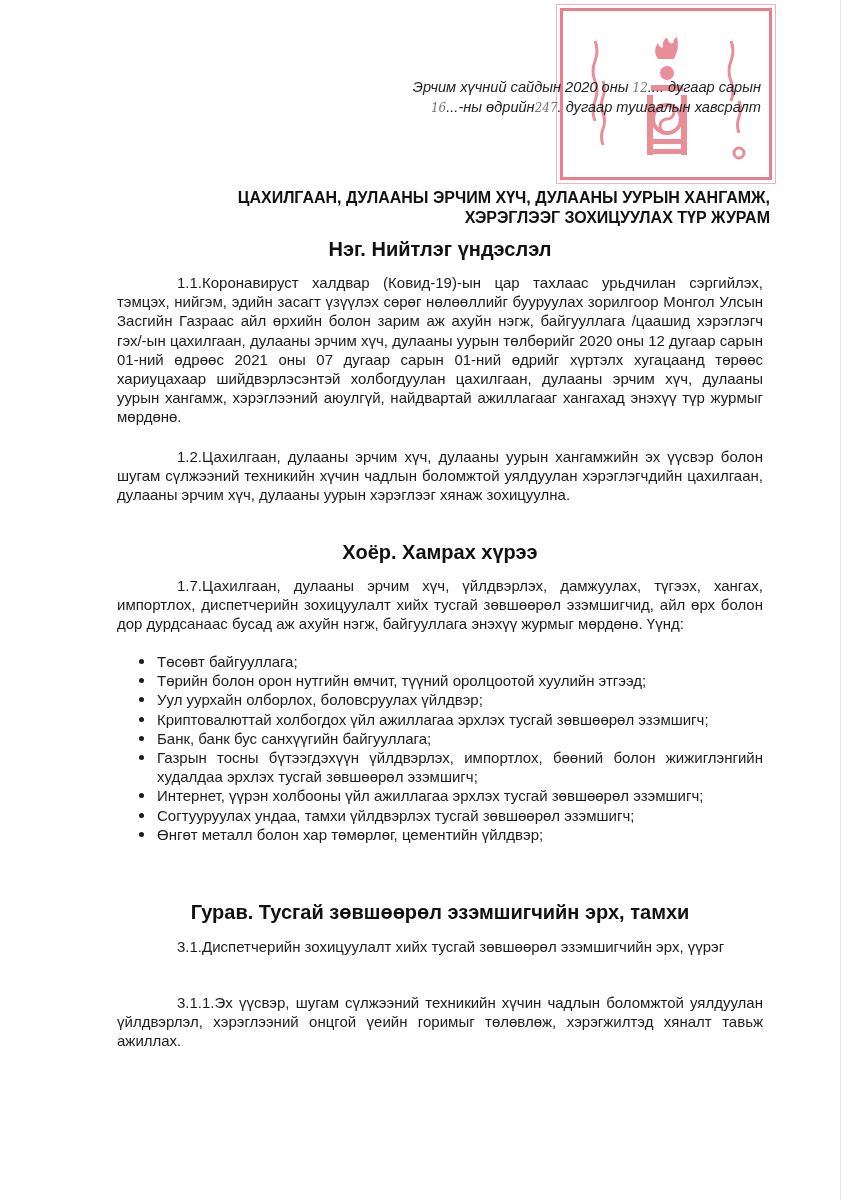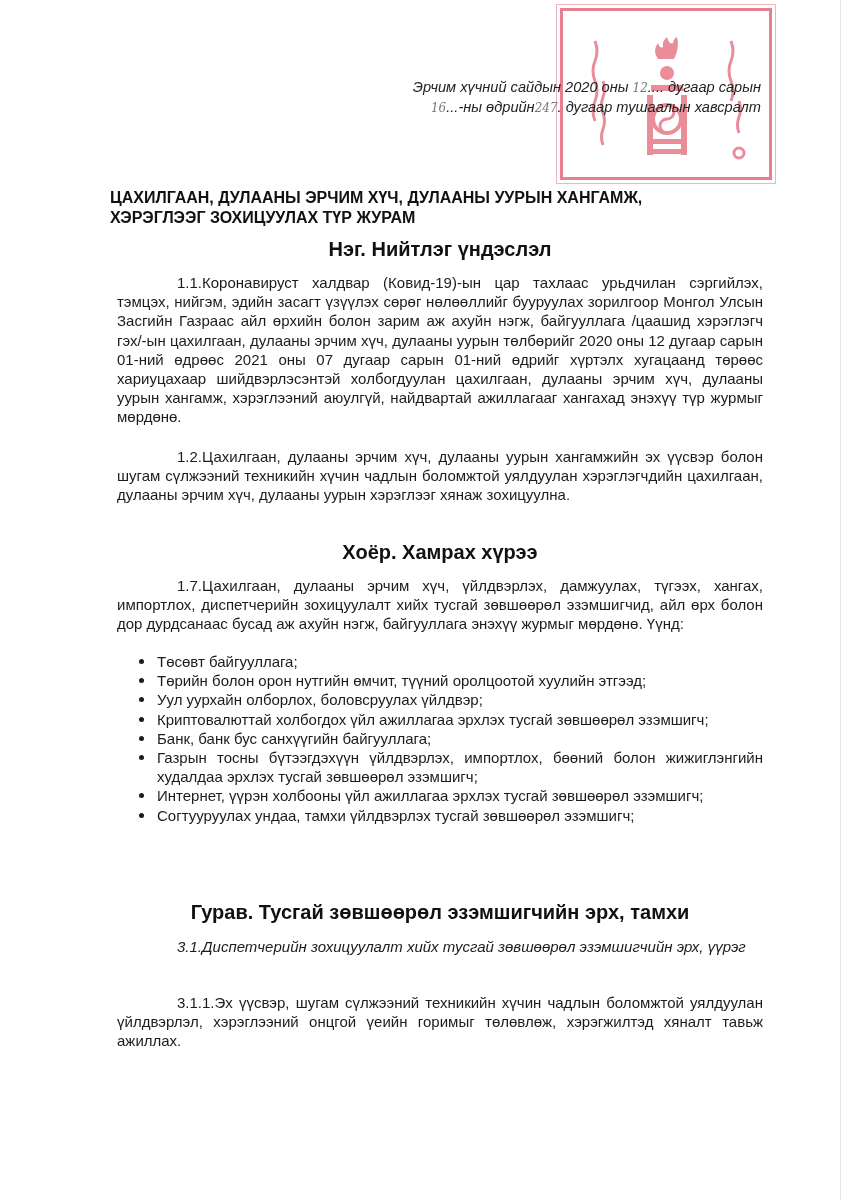--- a/index.html
+++ b/index.html
@@ -20,21 +20,21 @@
 
     
     .approval {
       position: absolute; right: 88px; top: 78px; text-align: right;
       font-style: italic; font-size: 14.6px; line-height: 19px; color: #222;
       z-index: 2;
     }
     .hand { font-family: "DejaVu Serif", serif; font-style: italic; color: #777; font-size: 12px; }
 
     .title {
-      position: absolute; left: 110px; width: 660px; top: 188px; text-align: left;
+      position: absolute; left: 110px; width: 660px; top: 188px; text-align: right;
       font-weight: bold; font-size: 16px; line-height: 20px; color: #111; z-index: 2;
     }
     .section-heading {
       position: absolute; left: 110px; width: 660px; text-align: center;
       font-weight: bold; font-size: 20px; line-height: 18px; color: #111;
     }
     .para {
       position: absolute; left: 117px; width: 646px; text-align: justify;
       font-size: 15px; line-height: 19.2px; color: #1c1c1c;
       text-indent: 60px; margin: 0;
@@ -106,18 +106,19 @@
   <p class="para" style="top:576px;">1.7.Цахилгаан, дулааны эрчим хүч, үйлдвэрлэх, дамжуулах, түгээх, хангах, импортлох, диспетчерийн зохицуулалт хийх тусгай зөвшөөрөл эзэмшигчид, айл өрх болон дор дурдсанаас бусад аж ахуйн нэгж, байгууллага энэхүү журмыг мөрдөнө. Үүнд:</p>
   <ul class="bullets" style="top:652px;">
     <li><span class="dot"></span><span>Төсөвт байгууллага;</span></li>
     <li><span class="dot"></span><span>Төрийн болон орон нутгийн өмчит, түүний оролцоотой хуулийн этгээд;</span></li>
     <li><span class="dot"></span><span>Уул уурхайн олборлох, боловсруулах үйлдвэр;</span></li>
     <li><span class="dot"></span><span>Криптовалюттай холбогдох үйл ажиллагаа эрхлэх тусгай зөвшөөрөл эзэмшигч;</span></li>
     <li><span class="dot"></span><span>Банк, банк бус санхүүгийн байгууллага;</span></li>
     <li><span class="dot"></span><span>Газрын тосны бүтээгдэхүүн үйлдвэрлэх, импортлох, бөөний болон жижиглэнгийн худалдаа эрхлэх тусгай зөвшөөрөл эзэмшигч;</span></li>
     <li><span class="dot"></span><span>Интернет, үүрэн холбооны үйл ажиллагаа эрхлэх тусгай зөвшөөрөл эзэмшигч;</span></li>
     <li><span class="dot"></span><span>Согтууруулах ундаа, тамхи үйлдвэрлэх тусгай зөвшөөрөл эзэмшигч;</span></li>
+    <li><span class="dot"></span><span>Өнгөт металл болон хар төмөрлөг, цементийн үйлдвэр;</span></li>
   </ul>
 
   <div class="section-heading" style="top:903px;">Гурав. Тусгай зөвшөөрөл эзэмшигчийн эрх, тамхи</div>
-  <p class="para" style="top:937px;font-style:italic;">3.1.Диспетчерийн зохицуулалт хийх тусгай зөвшөөрөл эзэмшигчийн эрх, үүрэг</p>
+  <p class="para" style="top:937px;">3.1.Диспетчерийн зохицуулалт хийх тусгай зөвшөөрөл эзэмшигчийн эрх, үүрэг</p>
   <p class="para" style="top:993px;">3.1.1.Эх үүсвэр, шугам сүлжээний техникийн хүчин чадлын боломжтой уялдуулан үйлдвэрлэл, хэрэглээний онцгой үеийн  горимыг төлөвлөж, хэрэгжилтэд хяналт тавьж ажиллах.</p>
 </div>
 
 </body></html>

